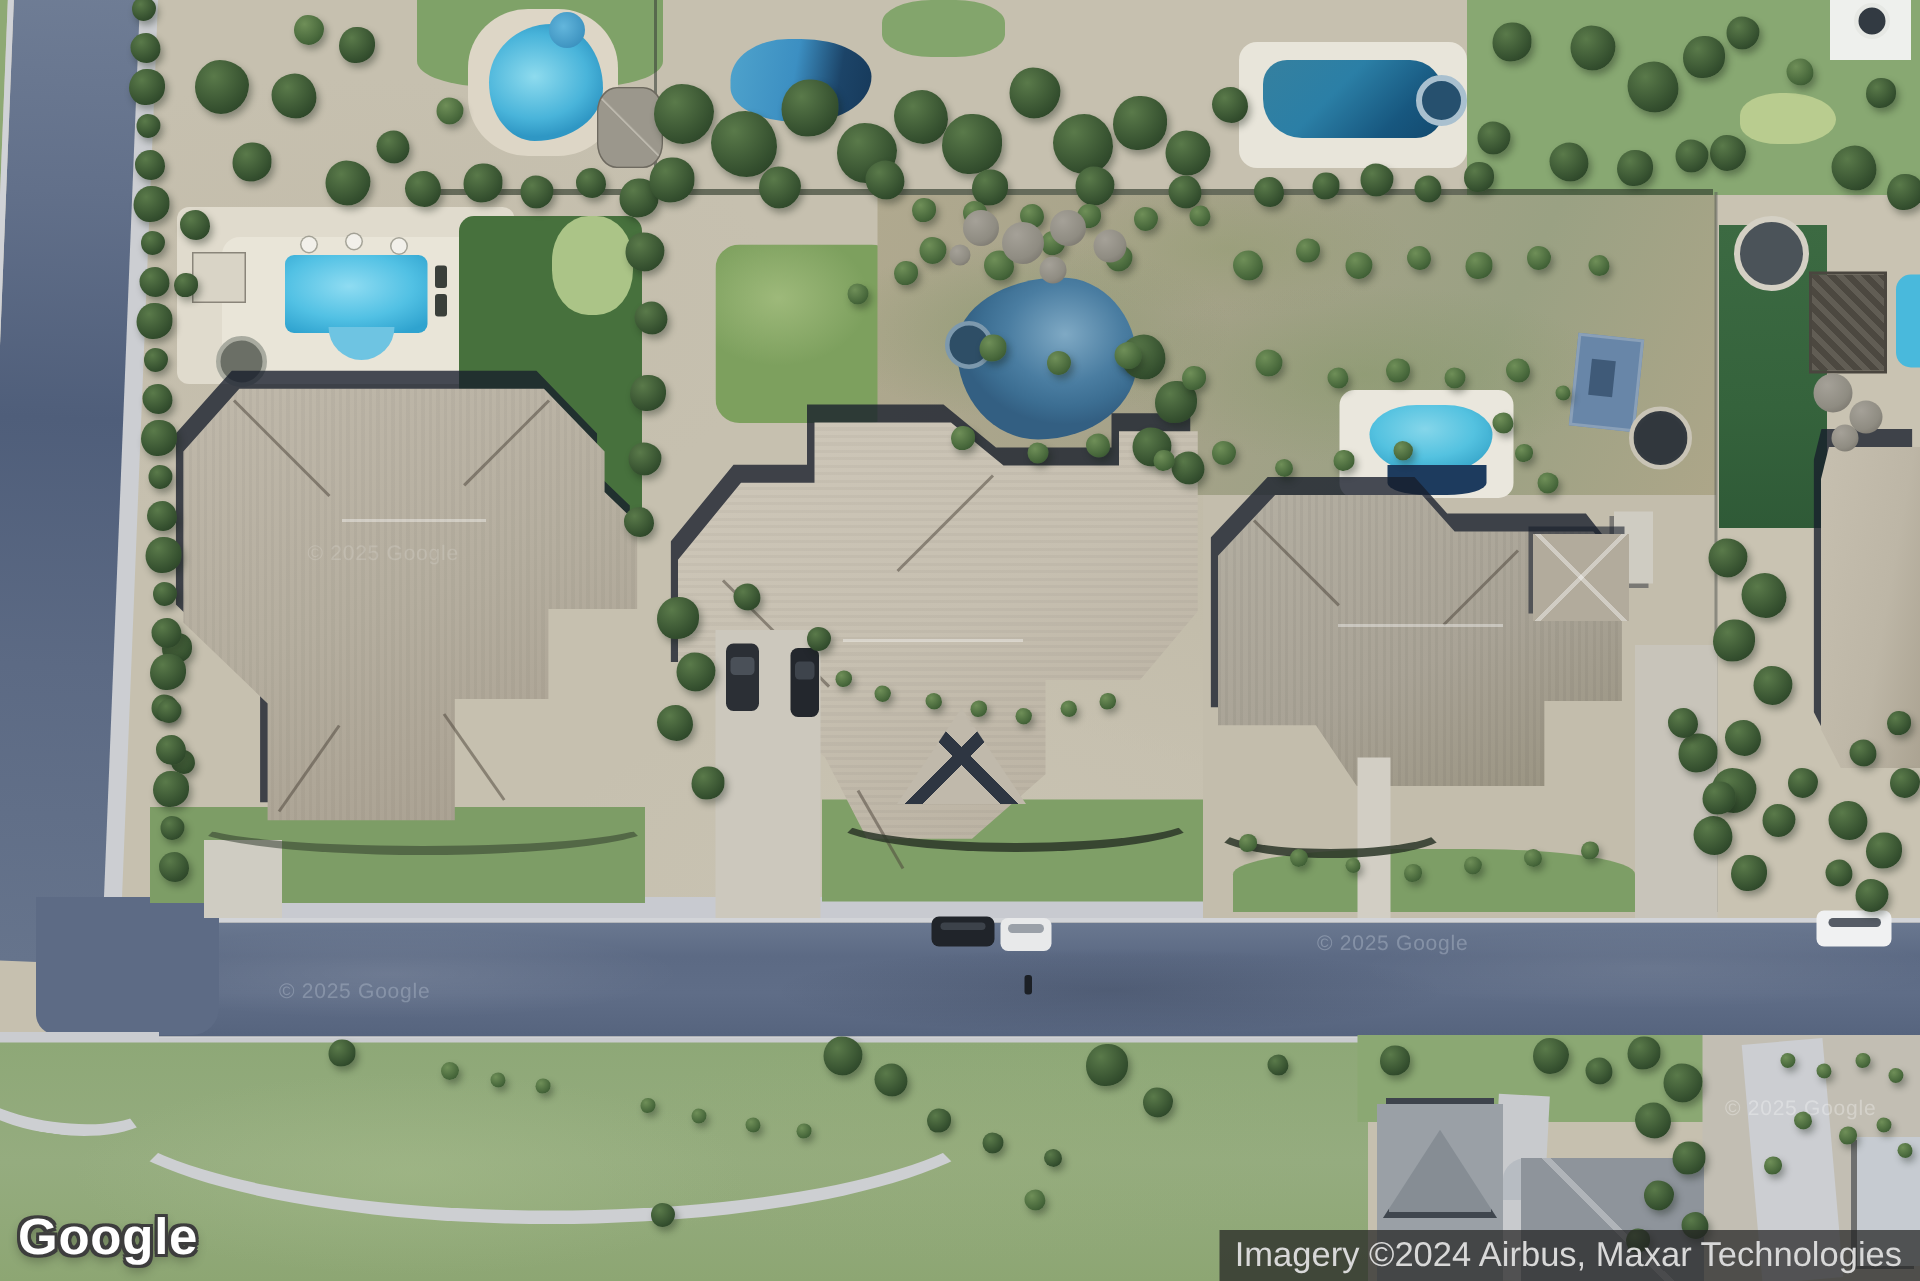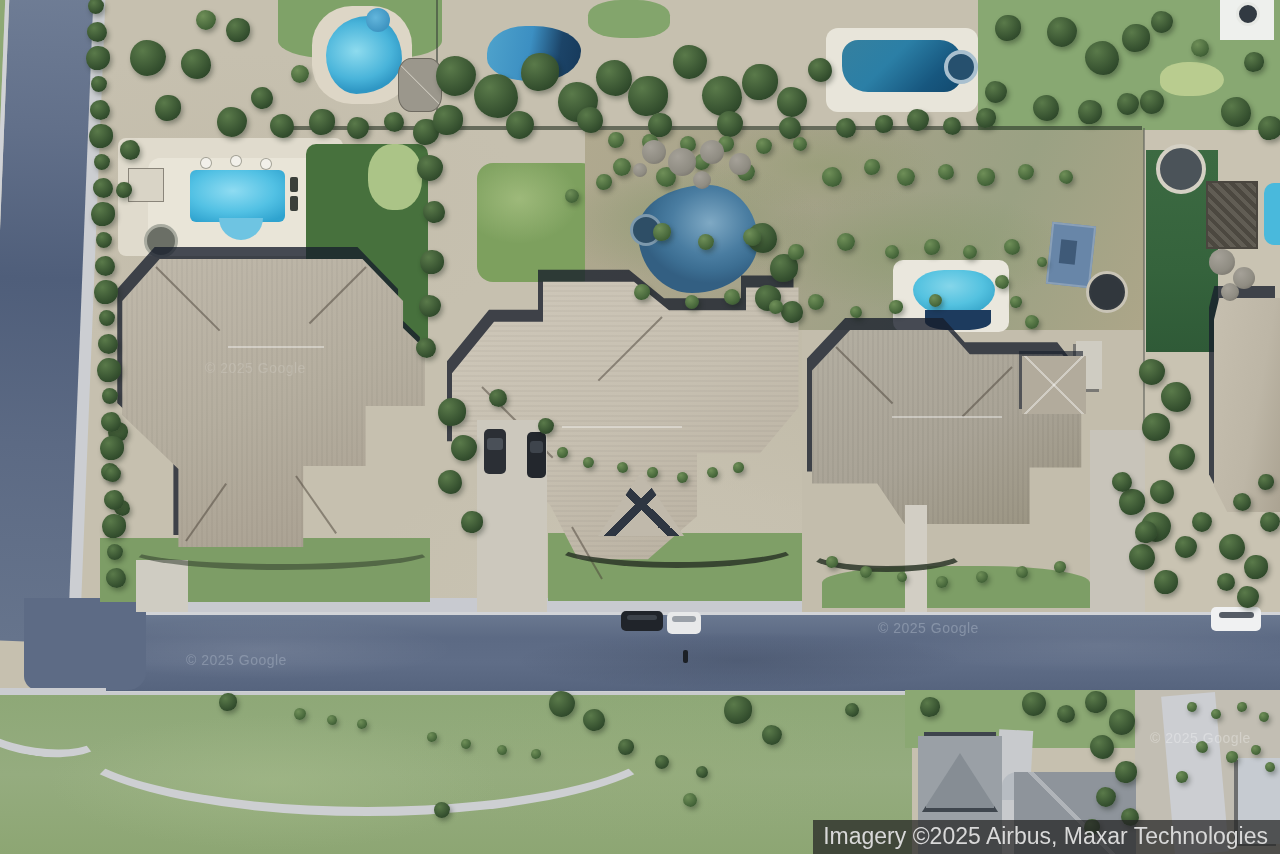--- a/index.html
+++ b/index.html
@@ -519,14 +519,15 @@
       <div class="rock" style="left: 1209px; top: 249px; width: 26px; height: 26px;"></div>
       <div class="rock" style="left: 1233px; top: 267px; width: 22px; height: 22px;"></div>
       <div class="rock" style="left: 1221px; top: 283px; width: 18px; height: 18px;"></div>
     </div>
 
   <div class="wm" style="left:205px;top:360px;color:rgba(255,255,255,.15);">© 2025 Google</div>
   <div class="wm" style="left:186px;top:652px;color:rgba(235,242,252,.24);">© 2025 Google</div>
   <div class="wm" style="left:878px;top:620px;color:rgba(235,242,252,.26);">© 2025 Google</div>
   <div class="wm" style="left:1150px;top:730px;color:rgba(255,255,255,.30);">© 2025 Google</div>
 
-  <div class="ab attribution">Imagery ©2025 Airbus, Maxar Technologies</div>
+  <div class="ab google-logo">Google</div>
+  <div class="ab attribution">Imagery ©2024 Airbus, Maxar Technologies</div>
 </div>
 
 </body></html>

